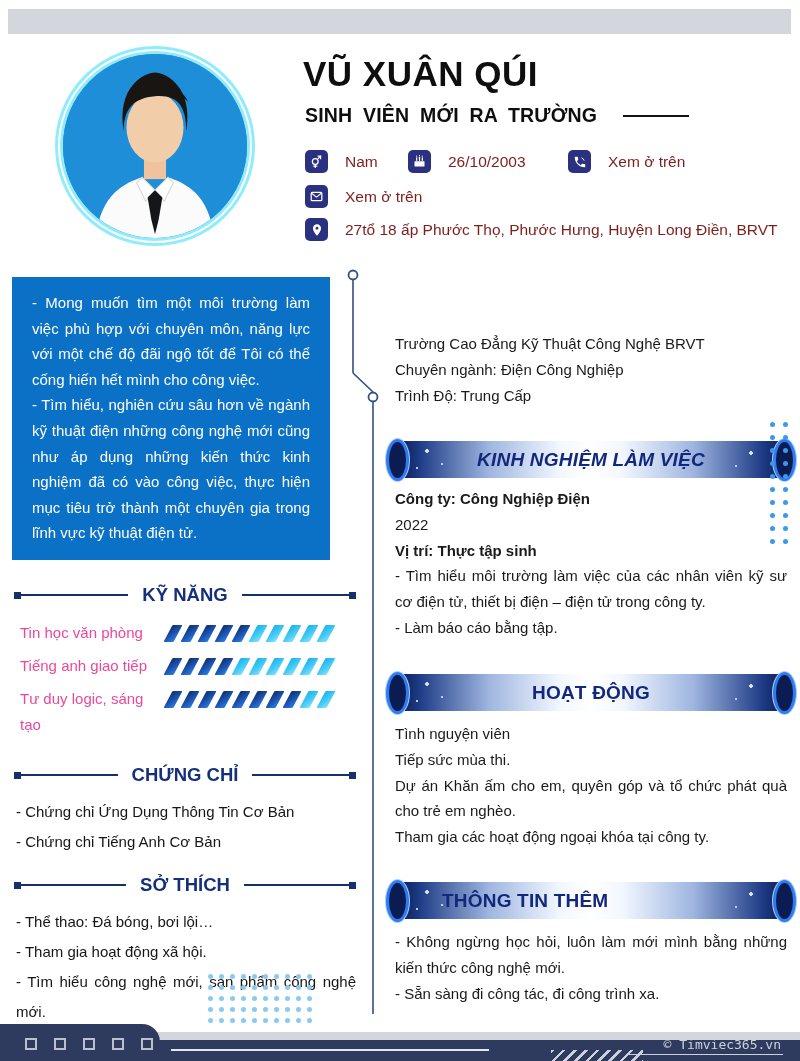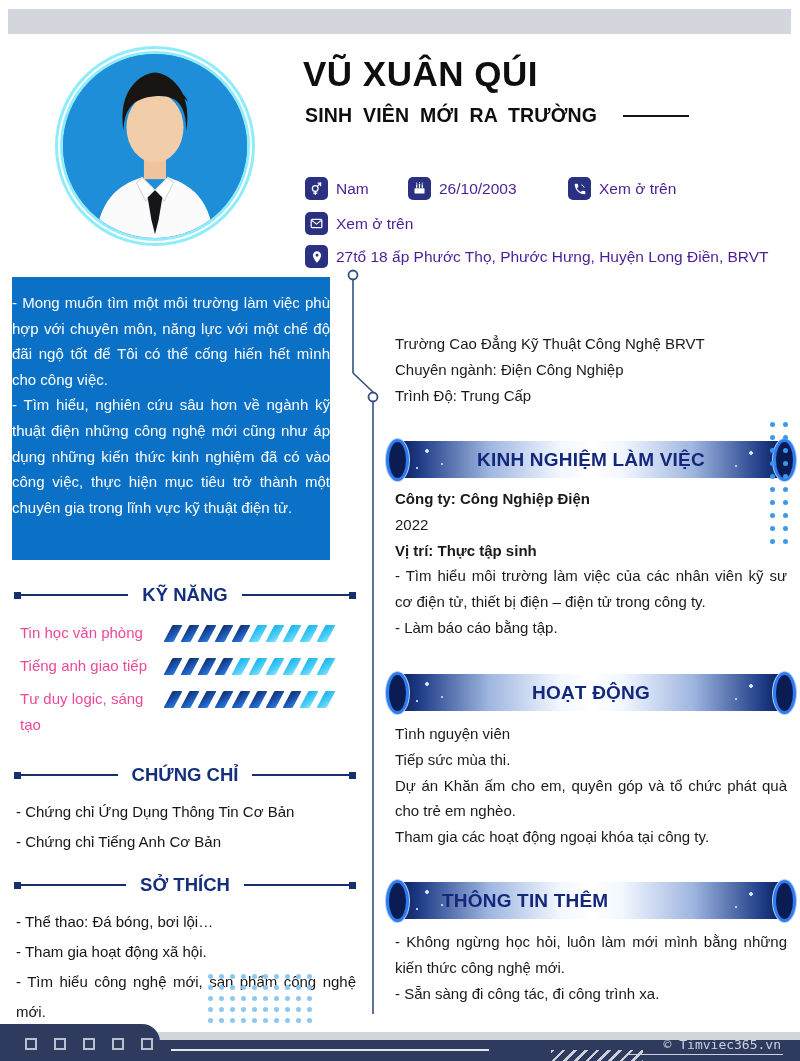--- a/index.html
+++ b/index.html
@@ -11,26 +11,26 @@
   .top-bar{position:absolute;left:8px;top:9px;width:783px;height:25px;background:#d3d6dd;}
   
   .photo-outer{position:absolute;left:55px;top:46px;width:200px;height:200px;box-sizing:border-box;
     border:3px solid #90ecfb;border-radius:50%;padding:2px;background:#ffffff;}
   .photo-inner{width:190px;height:190px;box-sizing:border-box;border:3px solid #90ecfb;border-radius:50%;overflow:hidden;background:#1f8ed8;}
   
   .name{position:absolute;left:303px;top:54px;font-size:35px;font-weight:800;letter-spacing:.5px;color:#0e0e0e;}
   .subtitle-row{position:absolute;left:305px;top:104px;display:flex;align-items:center;}
   .subtitle{font-size:19.5px;font-weight:800;color:#0e0e0e;word-spacing:5px;letter-spacing:.2px;}
   .subtitle-line{width:66px;height:2px;background:#141414;margin-left:26px;}
-  .contact{position:absolute;display:flex;align-items:center;gap:8px;font-size:15.5px;color:#4c1d95;margin-top:27px;}
+  .contact{position:absolute;display:flex;align-items:center;gap:17px;font-size:15.5px;color:#7f1d1d;}
   .cicon{width:23px;height:23px;border-radius:5px;background:#2a3180;display:flex;align-items:center;justify-content:center;flex:0 0 23px;}
   .cicon svg{display:block;}
   
   .objective{position:absolute;left:12px;top:277px;width:318px;height:283px;box-sizing:border-box;
-    background:#0a71c7;color:#ffffff;padding:13px 0;font-size:15px;line-height:25.6px;text-align:justify;}
+    background:#0a71c7;color:#ffffff;padding:13px 20px;font-size:15px;line-height:25.6px;text-align:justify;}
   .objective p{margin:0;}
   
   .divider{position:absolute;left:340px;top:262px;}
   
   .lhead{position:absolute;left:14px;width:342px;display:flex;align-items:center;}
   .lhead .sq{width:7px;height:7px;background:#16306e;flex:0 0 7px;}
   .lhead .ln{flex:1;height:2px;background:#16306e;}
   .lhead .t{font-size:18.5px;font-weight:800;color:#14307d;padding:0 14px;white-space:nowrap;}
   
   .skills{position:absolute;left:20px;top:620px;width:334px;}
@@ -260,21 +260,21 @@
       <div class="li">- Tìm hiểu công nghệ mới, sản phẩm công nghệ mới.</div>
     </div>
 
   <div class="rblock" style="top:331px;">
 
   <div class="rline">Trường Cao Đẳng Kỹ Thuật Công Nghệ BRVT</div>
       <div class="rline">Chuyên ngành: Điện Công Nghiệp</div>
       <div class="rline">Trình Độ: Trung Cấp</div>
     </div>
 
-  <div class="banner" style="top:441px;">
+  <div class="banner" style="top:441px;font-style:italic;">
     <div class="bt">KINH NGHIỆM LÀM VIỆC</div>
   </div>
   <div class="rblock" style="top:486px;">
     <div class="rline bold">Công ty: Công Nghiệp Điện</div>
     <div class="rline">2022</div>
     <div class="rline bold">Vị trí: Thực tập sinh</div>
     <div>
 
     <div class="rline">- Tìm hiểu môi trường làm việc của các nhân viên kỹ sư cơ điện tử, thiết bị điện – điện tử trong công ty.</div>
         <div class="rline">- Làm báo cáo bằng tập.</div>

